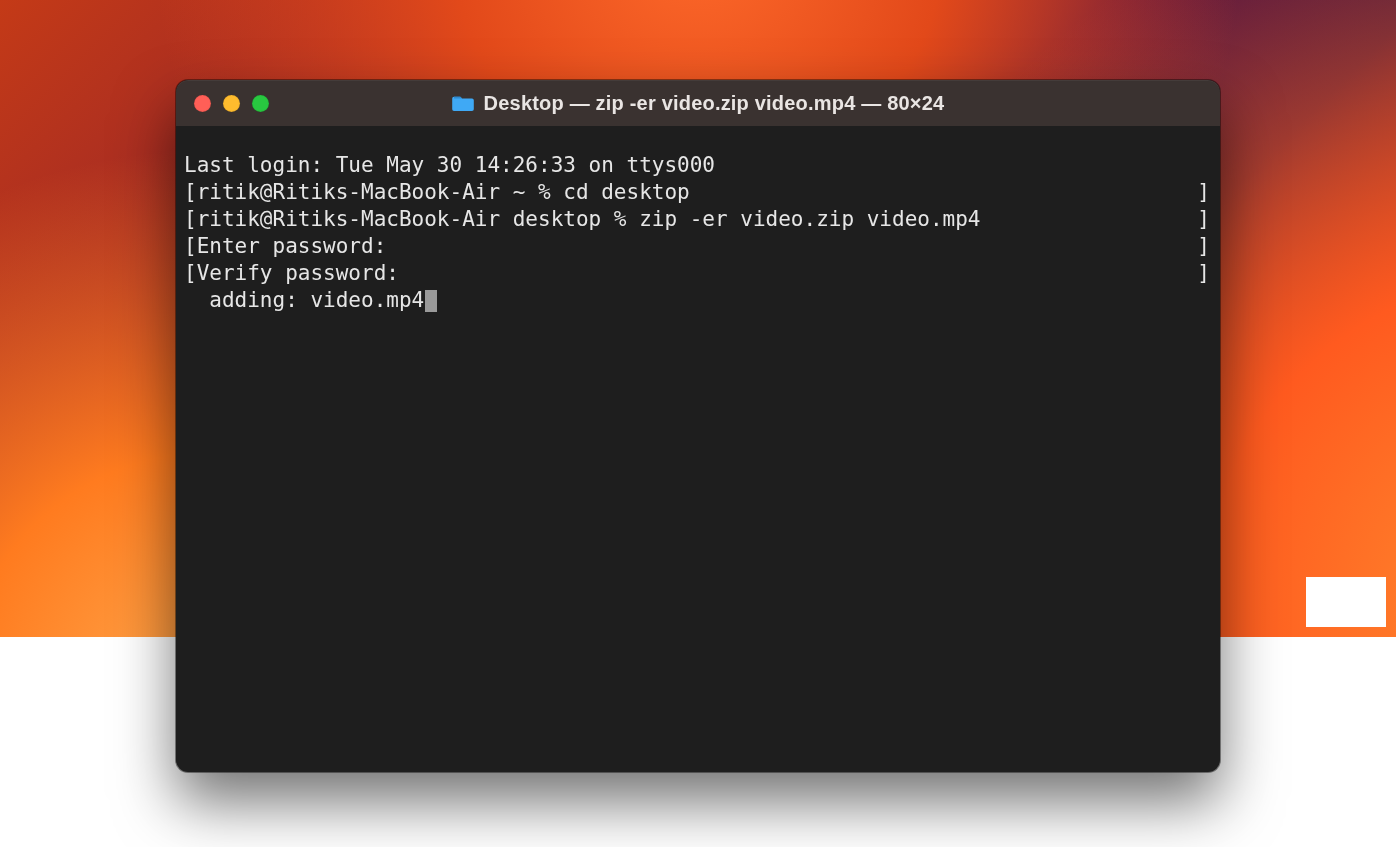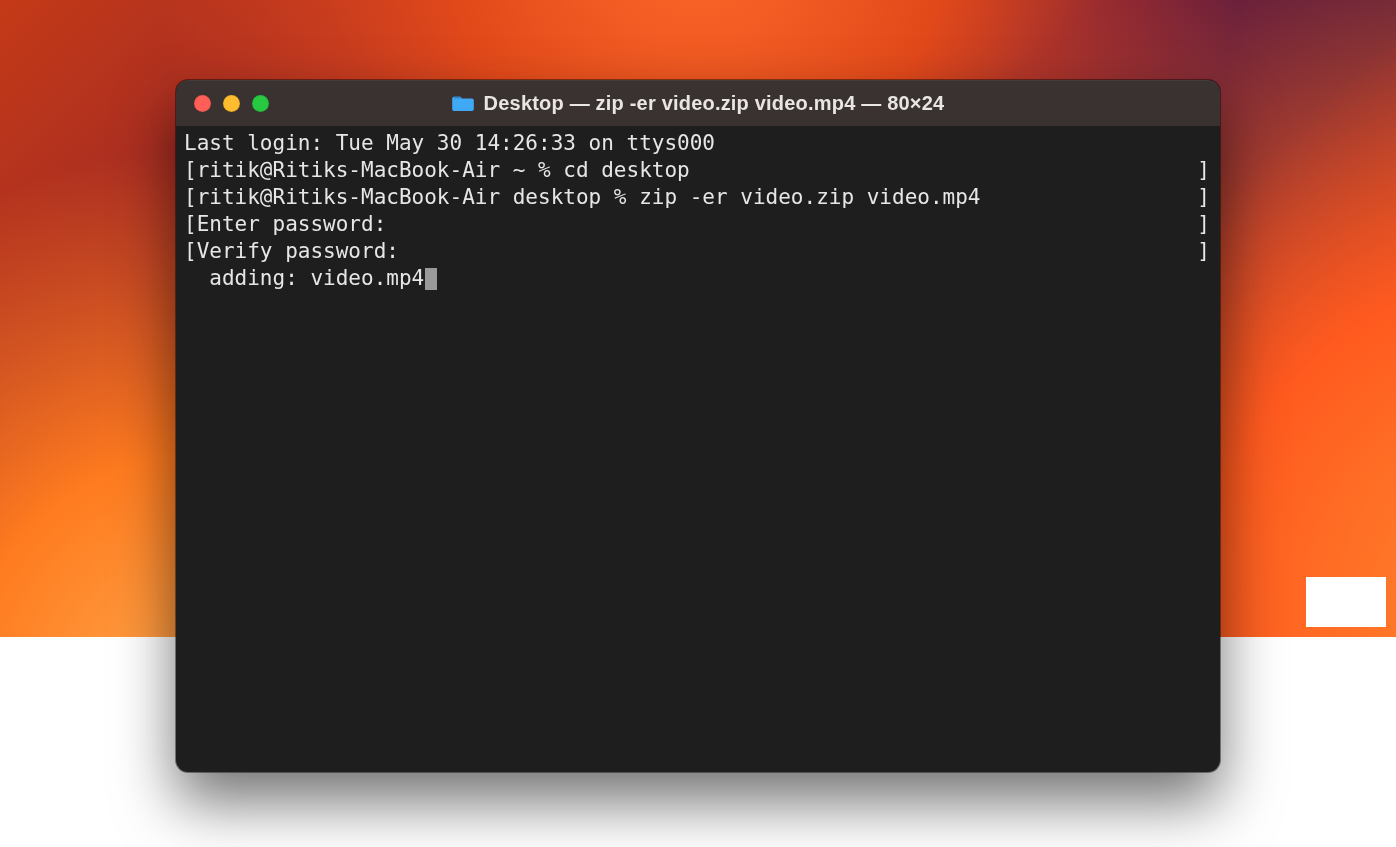--- a/index.html
+++ b/index.html
@@ -88,21 +88,21 @@
     font-weight: 600;
     letter-spacing: 0.2px;
   }
   .folder-icon {
     width: 22px;
     height: 18px;
     flex-shrink: 0;
   }
 
   .terminal-body {
-    padding: 4px 6px 10px 8px;
+    padding: 26px 6px 10px 8px;
     font-family: "SF Mono", ui-monospace, Menlo, Consolas, monospace;
     font-size: 21px;
     line-height: 27px;
     color: #e6e6e6;
     white-space: pre;
     position: relative;
     height: calc(100% - 46px);
     box-sizing: border-box;
   }
 

